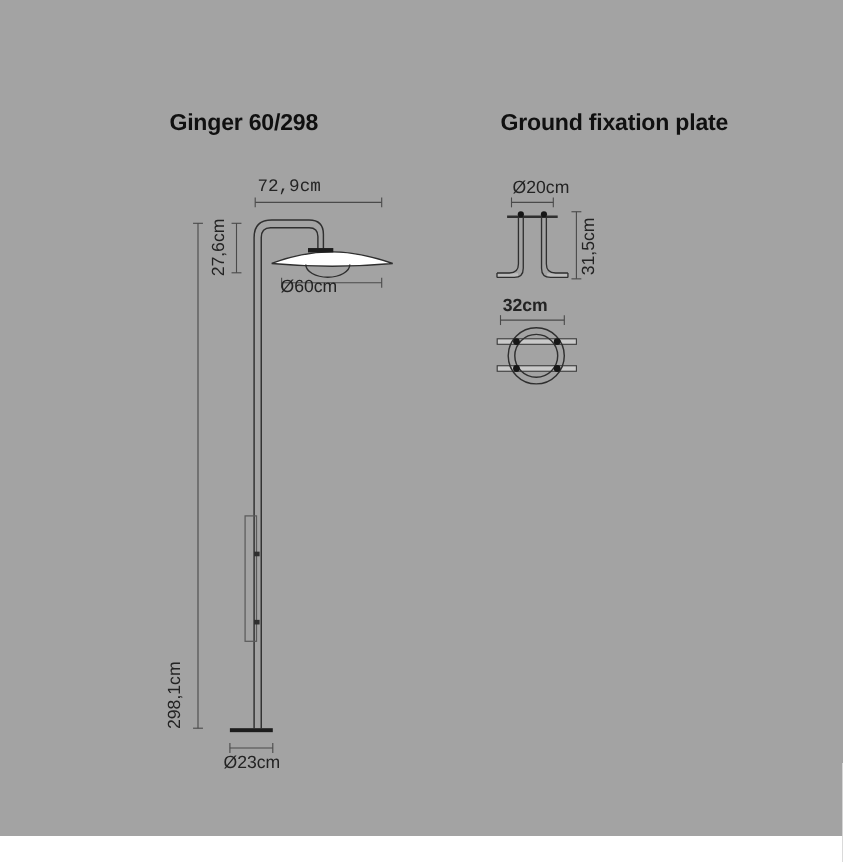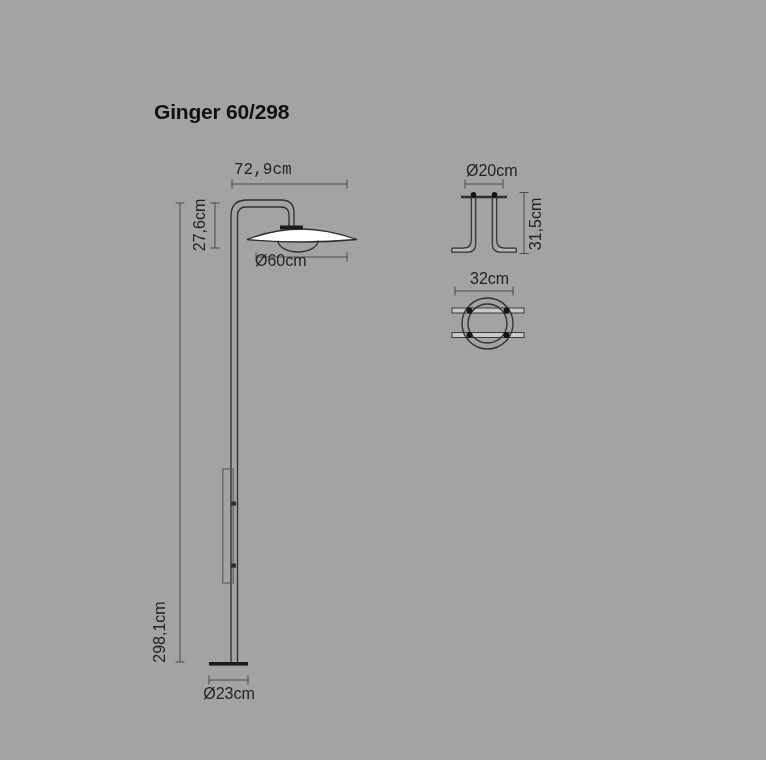--- a/index.html
+++ b/index.html
@@ -31,20 +31,21 @@
     transform:translateX(-50%);
   }
   svg{position:absolute;left:0;top:0;}
 </style>
 </head>
 <body>
 
 <div id="canvas">
 
   <div class="title" style="left:154px;top:100px;">Ginger 60/298</div>
+  <div class="title" style="left:455px;top:100px;">Ground fixation plate</div>
 
   <svg width="766" height="784" viewBox="0 0 766 784">
 
     <g stroke="#2f2f2f" stroke-width="1.3" fill="none">
 
       <path d="M 231,662 L 231,216 Q 231,200 247,200 L 281,200 Q 294,200 294,213 L 294,226"></path>
 
       <path d="M 237.5,662 L 237.5,216 Q 237.5,207 246,207 L 281,207 Q 289,207 289,215 L 289,226"></path>
 
       <path fill="#ffffff" d="M 247,239.5 C 268,231.5 288,229 302,229 C 320,229 338,233 357,239.5 Q 302,244.5 247,239.5 Z"></path>
@@ -130,15 +131,15 @@
   </svg>
 
   <div class="dim-label" style="left:234px;top:161px;font-family:Liberation Mono, monospace;">72,9cm</div>
   <div class="dim-label vert" style="left:200px;top:225px;">27,6cm</div>
   <div class="dim-label" style="left:255px;top:252px;">Ø60cm</div>
   <div class="dim-label vert" style="left:160px;top:632px;">298,1cm</div>
   <div class="dim-label hcenter" style="left:229px;top:685px;">Ø23cm</div>
 
   <div class="dim-label" style="left:466px;top:162px;">Ø20cm</div>
   <div class="dim-label vert" style="left:536px;top:224px;">31,5cm</div>
-  <div class="dim-label" style="left:470px;top:270px;">32cm</div>
+  <div class="dim-label" style="left:457px;top:270px;font-weight:bold;">32cm</div>
 
 </div>
 
 </body></html>

